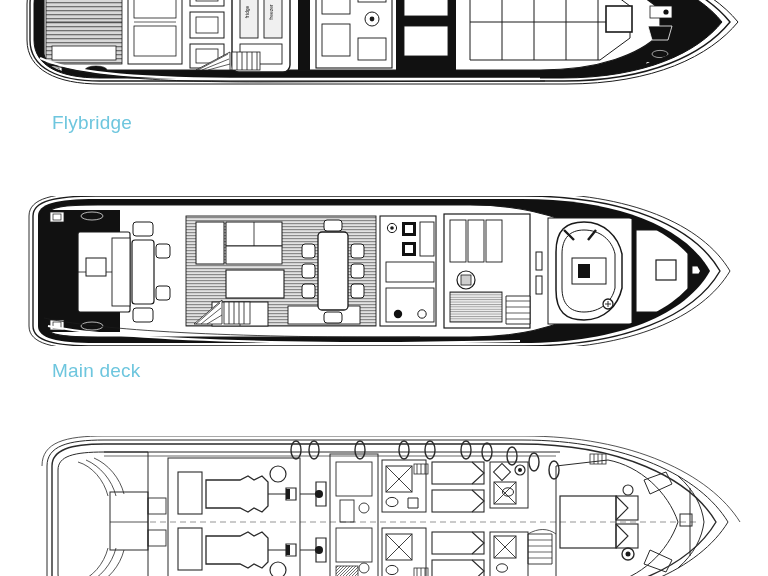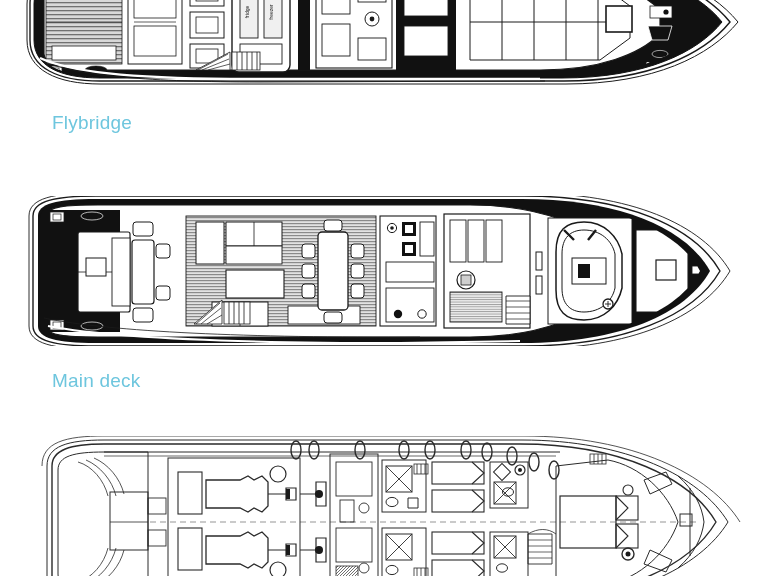--- a/index.html
+++ b/index.html
@@ -42,21 +42,21 @@
     position: absolute;
     left: 52px;
     font-family: "Liberation Sans", sans-serif;
     font-size: 19px;
     font-weight: 400;
     letter-spacing: 0.2px;
     white-space: nowrap;
     line-height: 1;
   }
   #label-flybridge { top: 113px; }
-  #label-main      { top: 371px; }
+  #label-main      { top: 361px; }
 </style>
 </head>
 <body style="background: rgb(255, 255, 255);">
 
 <div class="page">
 
   <div class="deck-block" id="deck-flybridge">
     <svg class="deck-plan" viewBox="0 0 768 120" preserveAspectRatio="none">
       <defs>
         <pattern id="fbTeak" width="3" height="3" patternUnits="userSpaceOnUse">

